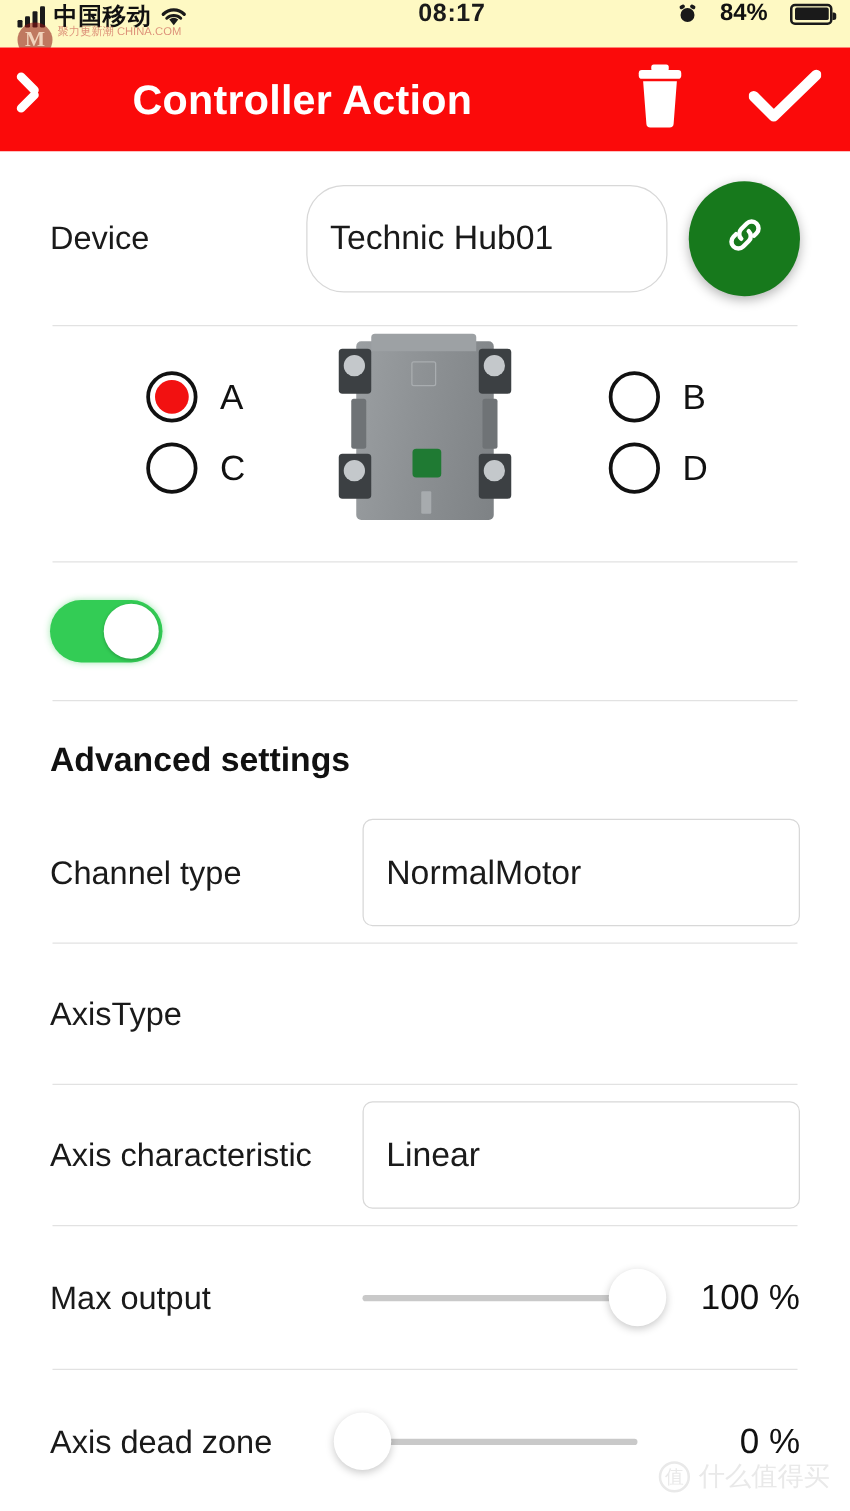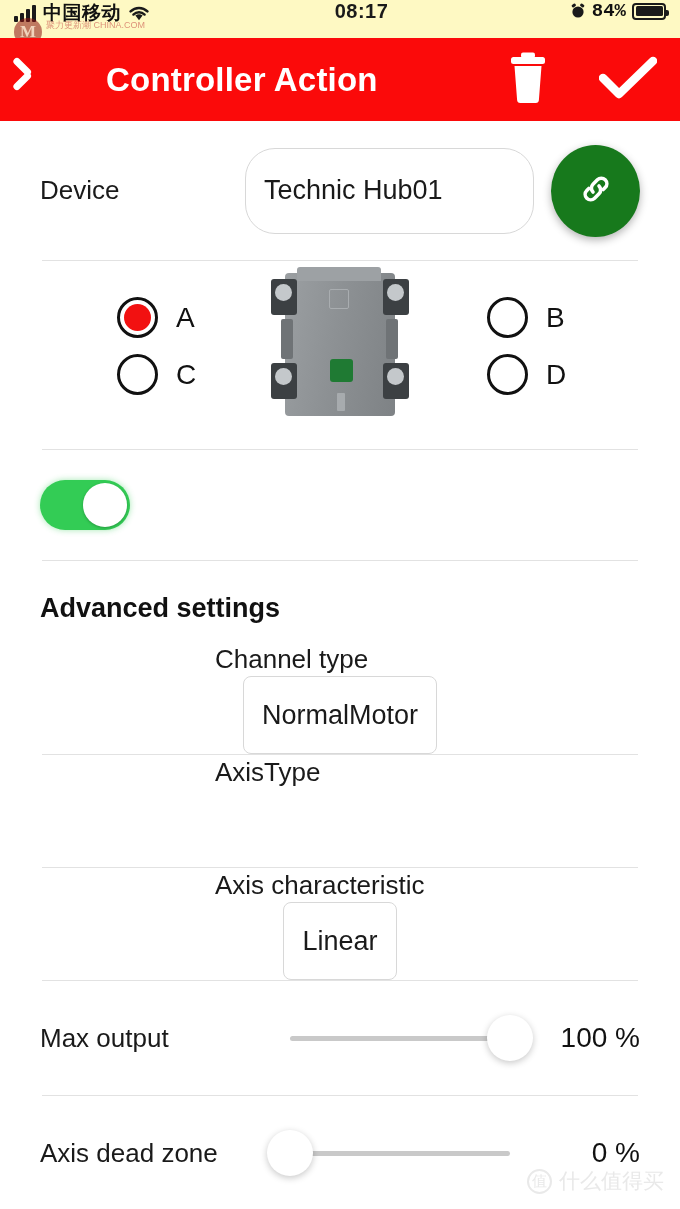--- a/index.html
+++ b/index.html
@@ -24,21 +24,21 @@
   .sig i:nth-child(2){ height: 9px; }
   .sig i:nth-child(3){ height: 13px; }
   .sig i:nth-child(4){ height: 17px; }
   .carrier { font-size: 19px; font-weight: bold; color: #111; letter-spacing: .5px; }
   .wifi { width: 22px; height: 18px; position: relative; }
   .sb-center {
     position: absolute; left: 0; right: 0; text-align: center;
     font-size: 20px; font-weight: bold; color: #1a1a1a; letter-spacing: .5px; margin-left: 43px;
   }
   .sb-right {
-    margin-left: auto; display: flex; align-items: center; gap: 6px; z-index: 2; font-family: Liberation Mono, monospace;
+    margin-left: auto; display: flex; align-items: center; gap: 18px; z-index: 2;
   }
   .alarm { width: 16px; height: 16px; }
   .pct { font-size: 19px; font-weight: bold; color: #111; }
   .batt {
     width: 34px; height: 17px; border: 2px solid #1a1a1a; border-radius: 4px;
     position: relative; padding: 1.5px;
   }
   .batt::after {
     content: ""; position: absolute; right: -5px; top: 5px;
     width: 3px; height: 6px; background: #1a1a1a; border-radius: 0 2px 2px 0;
@@ -161,21 +161,21 @@
   }
   .switch .knob {
     position: absolute; right: 3px; top: 3px; width: 44px; height: 44px;
     border-radius: 50%; background: #fff; box-shadow: 0 1px 3px rgba(0,0,0,.25);
   }
 
   
   .adv-head { padding: 32px 40px 18px 40px; }
 
   
-  .set-row { display: flex; align-items: center; min-height: 112px; padding: 0 40px; flex-direction: column; }
+  .set-row { display: flex; align-items: center; min-height: 112px; padding: 0 40px; }
   .set-row .label { width: 250px; flex: none; line-height: 34px; }
   .set-row .field { flex: 1; }
 
   
   .slider-row { display: flex; align-items: center; height: 114px; padding: 0 40px; justify-content: space-between; }
   .slider-row .label { width: 250px; flex: none; }
   .slider-wrap { position: relative; flex: 1; height: 60px; display: flex; align-items: center; }
   .track { position: absolute; left: 0; right: 10px; height: 5px; background: #c9c9c9; border-radius: 3px; }
   .thumb {
     position: absolute; width: 46px; height: 46px; border-radius: 50%;

